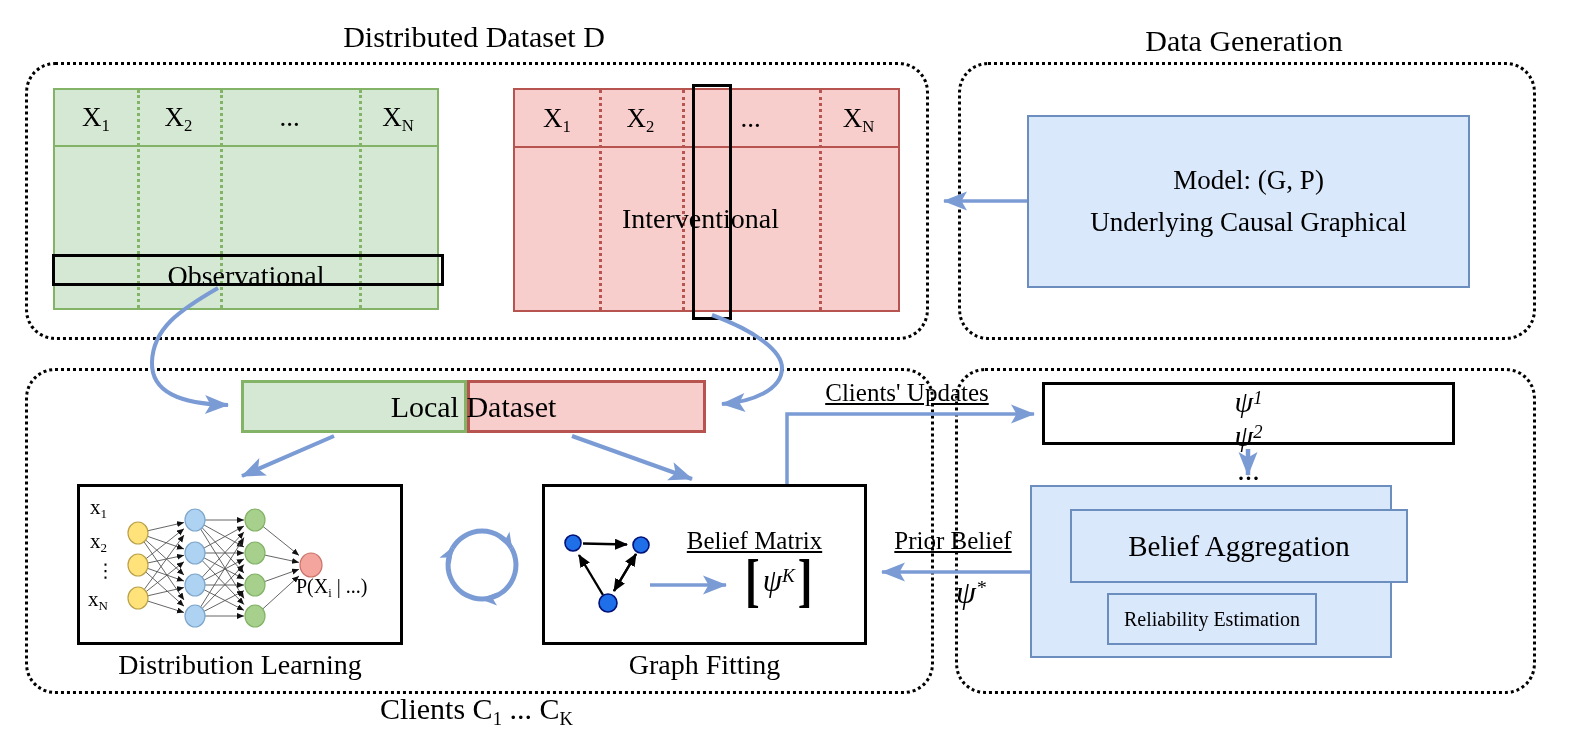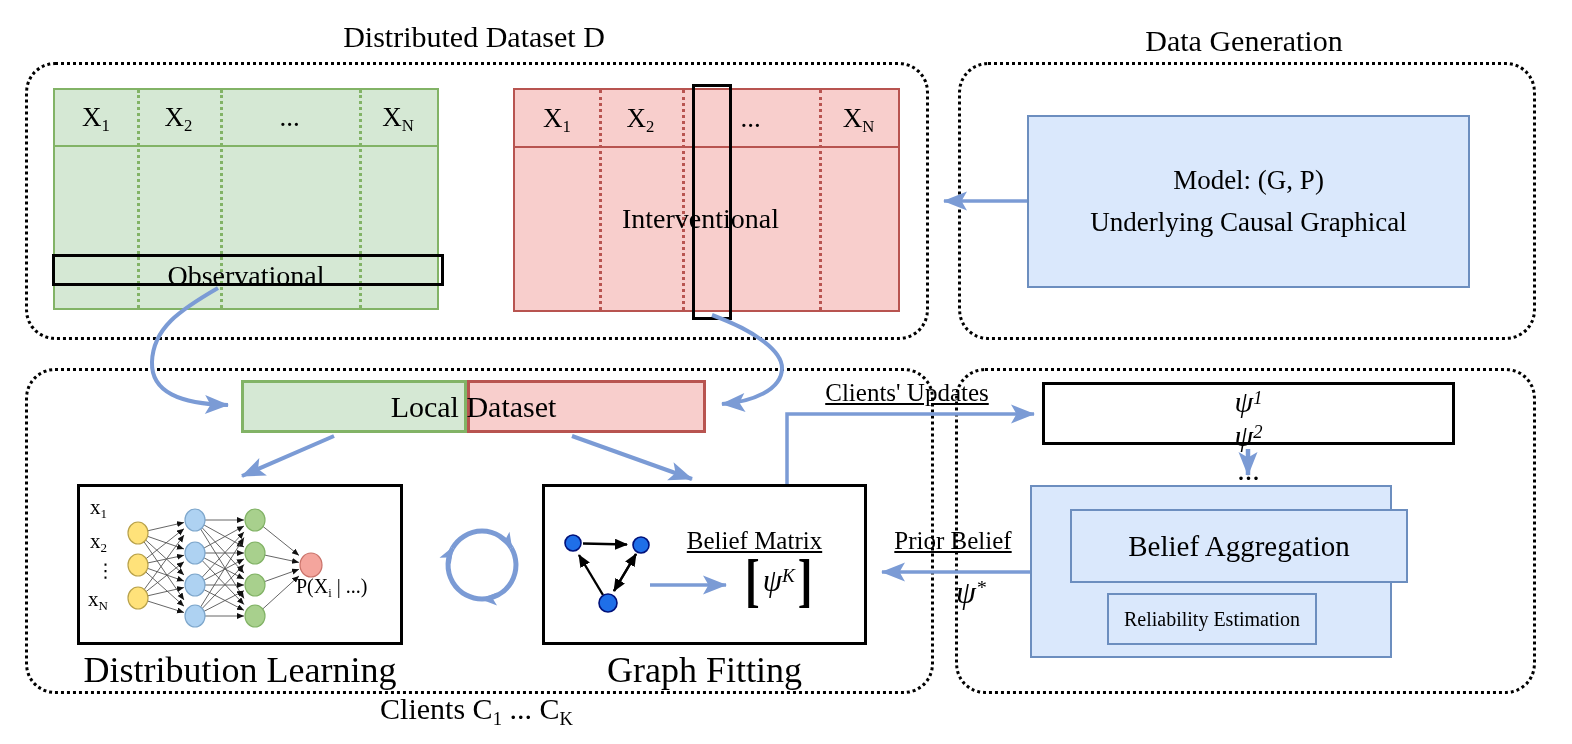--- a/index.html
+++ b/index.html
@@ -29,21 +29,21 @@
   sub { font-size:62%; vertical-align:-0.3em; line-height:0; }
   sup { font-size:62%; vertical-align:0.45em; line-height:0; }
 
   .blue-node-box { background:#dae8fc; border:2.5px solid #6c8ebf; box-sizing:border-box; }
   .black-box { border:3.5px solid #000; background:#fff; box-sizing:border-box; }
 
   .bar-part { box-sizing:border-box; }
   .bar-green { background:#d5e8d4; border:3px solid #82b366; }
   .bar-red   { background:#f8cecc; border:3px solid #b85450; }
 
-  .caption { font-size:36px; text-align:center; white-space:nowrap; }
+  .caption { font-size:28px; text-align:center; white-space:nowrap; }
   .small-label { font-size:25px; white-space:nowrap;text-decoration:underline; }
   .math { font-style:italic; }
   .psi-item { font-style:italic; font-size:30px; }
   .bracket { font-size:44px; font-weight:600; line-height:58px; transform:scaleY(1.35); display:inline-block; }
   .matrix-sym { font-style:italic; font-size:31px; padding:0 3px; }
   .nn-input { font-size:21px; position:absolute; white-space:nowrap; }
   svg { overflow:visible; }
 </style>
 </head>
 <body>

